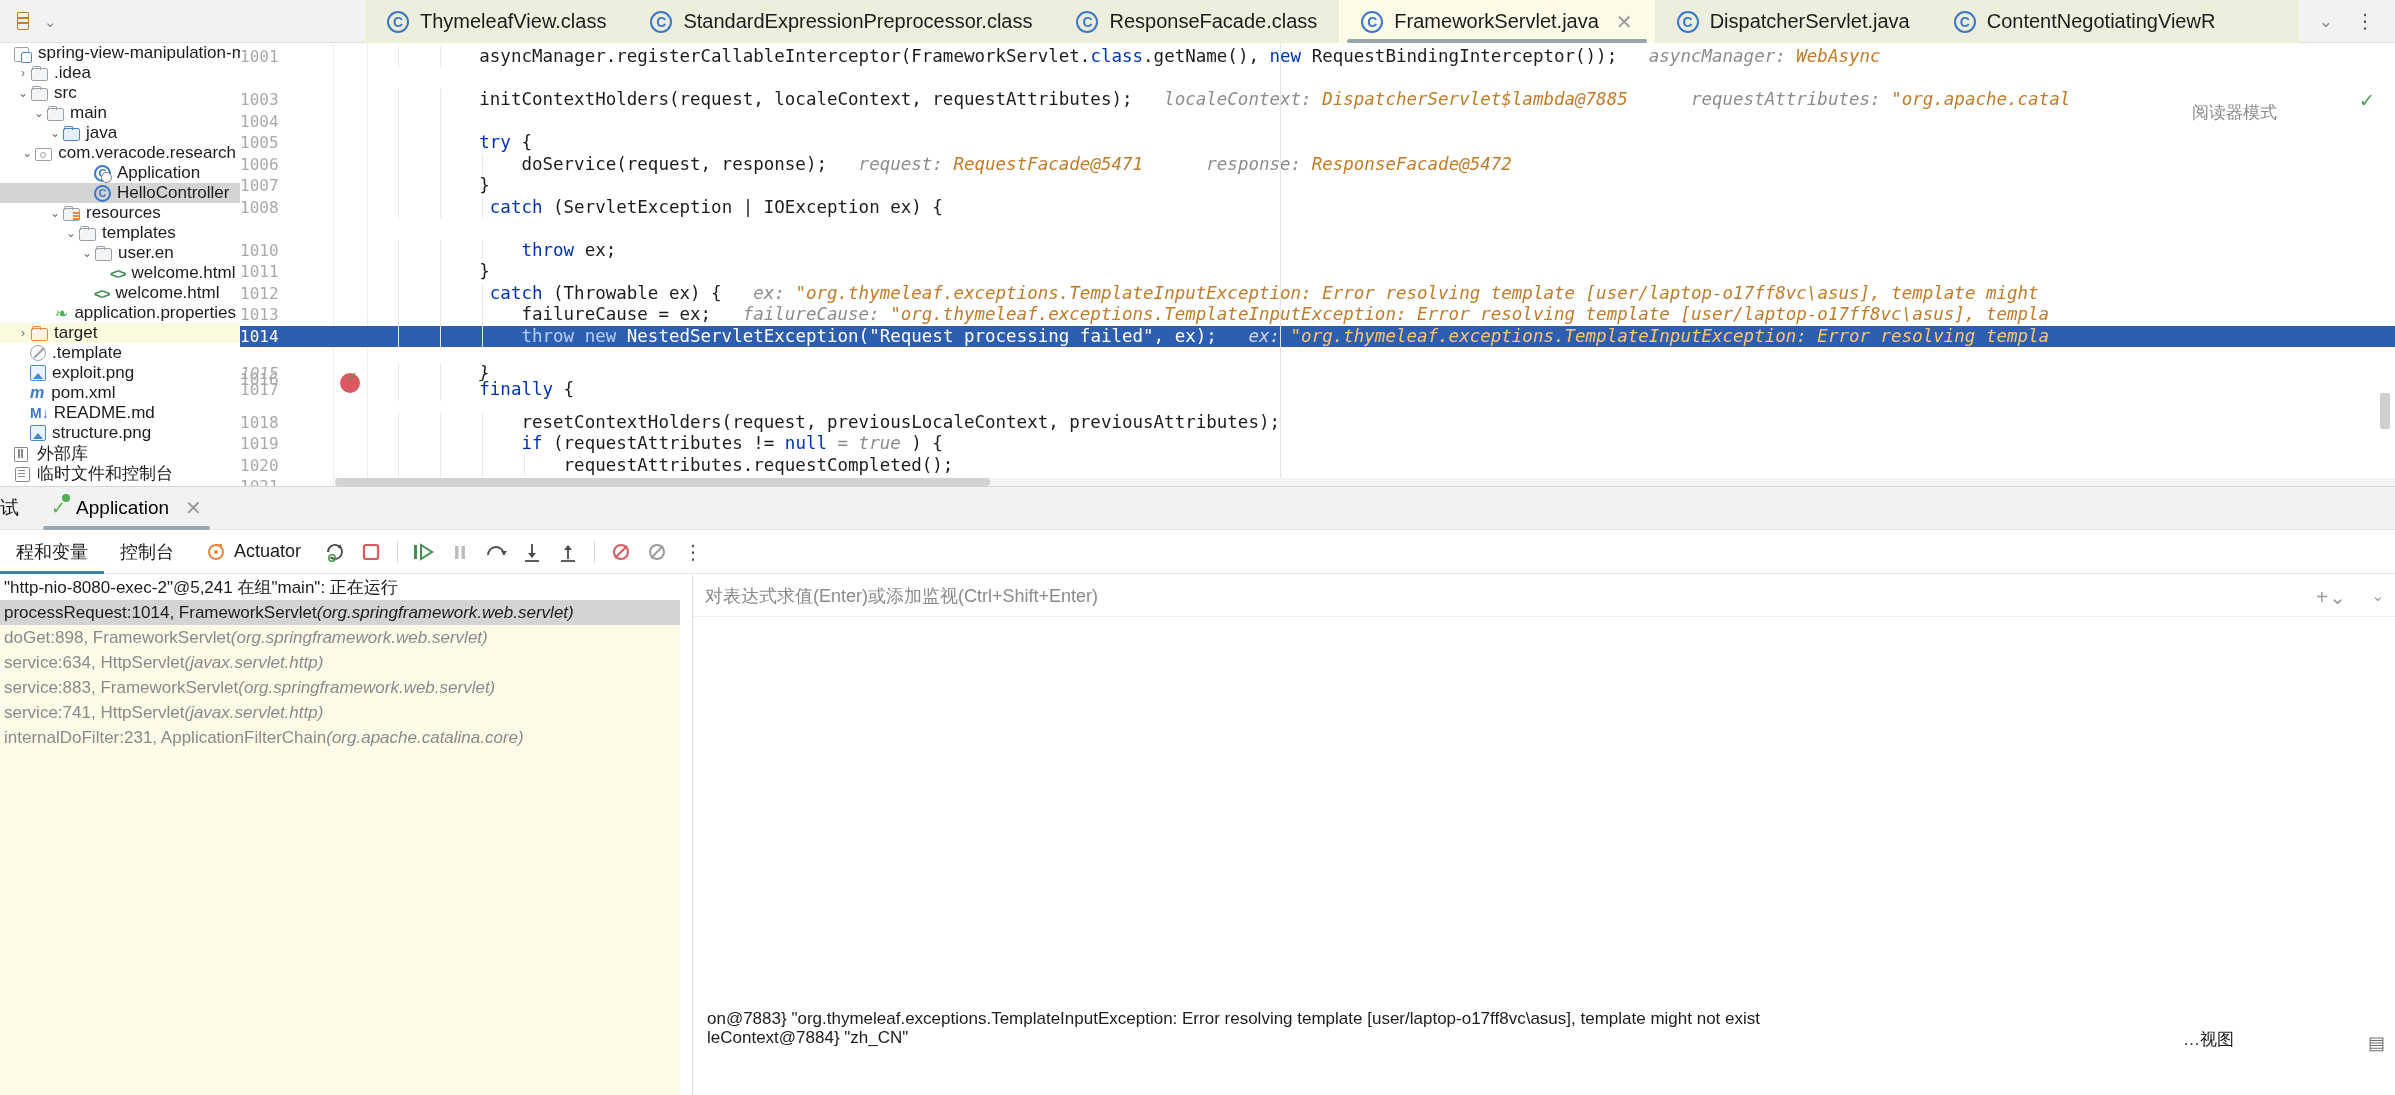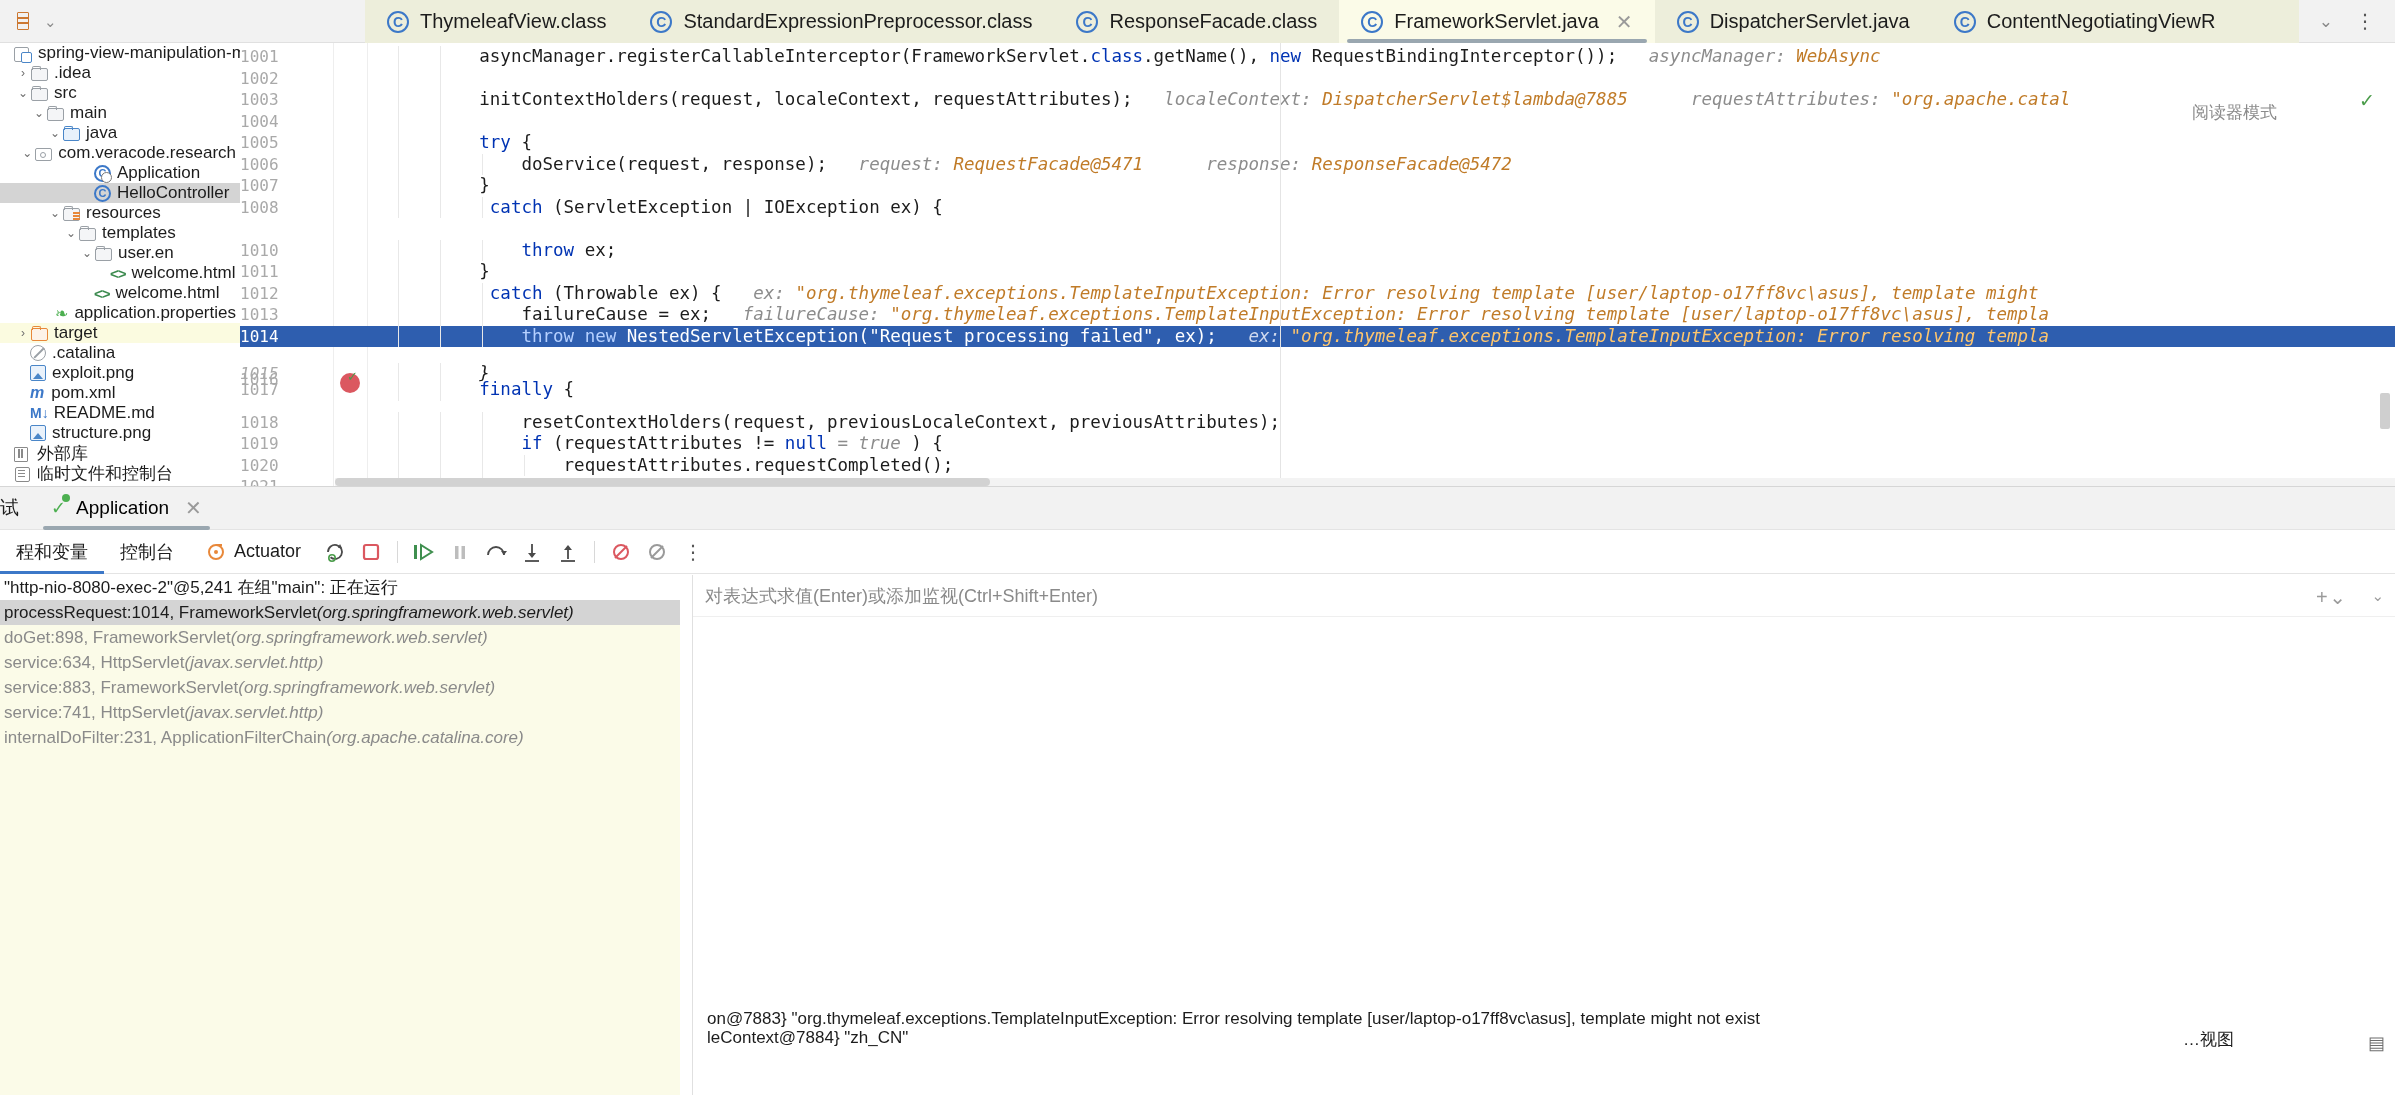--- a/index.html
+++ b/index.html
@@ -382,21 +382,21 @@
       <div class="trow hl">
         <span style="display: inline-block; width: 16px;"></span>
         <span class="arrow">›</span>
         <span class="ico folder orange"></span>
         <span>target</span>
       </div>
       <div class="trow">
         <span style="display: inline-block; width: 16px;"></span>
         <span class="arrow none">·</span>
         <span class="gitico"></span>
-        <span>.catalina</span>
+        <span>.template</span>
       </div>
       <div class="trow">
         <span style="display: inline-block; width: 16px;"></span>
         <span class="arrow none">·</span>
         <span class="pngico"></span>
         <span>exploit.png</span>
       </div>
       <div class="trow">
         <span style="display: inline-block; width: 16px;"></span>
         <span class="arrow none">·</span>
@@ -428,21 +428,20 @@
         <span>临时文件和控制台</span>
       </div>
     </div>
 
   <div class="editor">
     <div class="gutter-bg"></div>
     <div class="gut-sep"></div>
     <div class="gut-sep2"></div>
     <div class="code-area" id="code-area">
         <div class="ln" style="top: 3px;"><span class="lnum">1001</span><span class="ind" style="left: 158px;"></span><span class="ind" style="left: 200px;"></span><span class="ltext"><span>        asyncManager.registerCallableInterceptor(FrameworkServlet.</span><span class="kw">class</span><span>.getName(), </span><span class="kw">new</span><span> RequestBindingInterceptor());</span><span class="hint">   asyncManager:</span><span class="hintv"> WebAsync</span></span></div>
-        <div class="ln" style="top: 24.5px;"><span class="lnum">1002</span><span class="ind" style="left: 158px;"></span><span class="ind" style="left: 200px;"></span><span class="ltext"></span></div>
         <div class="ln" style="top: 46px;"><span class="lnum">1003</span><span class="ind" style="left: 158px;"></span><span class="ind" style="left: 200px;"></span><span class="ltext"><span>        initContextHolders(request, localeContext, requestAttributes);</span><span class="hint">   localeContext:</span><span class="hintv"> DispatcherServlet$lambda@7885</span><span class="hint">      requestAttributes:</span><span class="hints"> "org.apache.catal</span></span></div>
         <div class="ln" style="top: 67.5px;"><span class="lnum">1004</span><span class="ind" style="left: 158px;"></span><span class="ind" style="left: 200px;"></span><span class="ltext"></span></div>
         <div class="ln" style="top: 89px;"><span class="lnum">1005</span><span class="ind" style="left: 158px;"></span><span class="ind" style="left: 200px;"></span><span class="ltext"><span>        </span><span class="kw">try</span><span> {</span></span></div>
         <div class="ln" style="top: 110.5px;"><span class="lnum">1006</span><span class="ind" style="left: 158px;"></span><span class="ind" style="left: 200px;"></span><span class="ind" style="left: 242px;"></span><span class="ltext"><span>            doService(request, response);</span><span class="hint">   request:</span><span class="hintv"> RequestFacade@5471</span><span class="hint">      response:</span><span class="hintv"> ResponseFacade@5472</span></span></div>
         <div class="ln" style="top: 132px;"><span class="lnum">1007</span><span class="ind" style="left: 158px;"></span><span class="ind" style="left: 200px;"></span><span class="ltext"><span>        }</span></span></div>
         <div class="ln" style="top: 153.5px;"><span class="lnum">1008</span><span class="ind" style="left: 158px;"></span><span class="ind" style="left: 200px;"></span><span class="ind" style="left: 242px;"></span><span class="ltext"><span>         </span><span class="kw">catch</span><span> (ServletException | IOException ex) {</span></span></div>
         <div class="ln" style="top: 196.5px;"><span class="lnum">1010</span><span class="ind" style="left: 158px;"></span><span class="ind" style="left: 200px;"></span><span class="ind" style="left: 242px;"></span><span class="ltext"><span>            </span><span class="kw">throw</span><span> ex;</span></span></div>
         <div class="ln" style="top: 218px;"><span class="lnum">1011</span><span class="ind" style="left: 158px;"></span><span class="ind" style="left: 200px;"></span><span class="ltext"><span>        }</span></span></div>
         <div class="ln" style="top: 239.5px;"><span class="lnum">1012</span><span class="ind" style="left: 158px;"></span><span class="ind" style="left: 200px;"></span><span class="ind" style="left: 242px;"></span><span class="ltext"><span>         </span><span class="kw">catch</span><span> (Throwable ex) {</span><span class="hint">   ex:</span><span class="hints"> "org.thymeleaf.exceptions.TemplateInputException: Error resolving template [user/laptop-o17ff8vc\asus], template might</span></span></div>
         <div class="ln" style="top: 261px;"><span class="lnum">1013</span><span class="ind" style="left: 158px;"></span><span class="ind" style="left: 200px;"></span><span class="ind" style="left: 242px;"></span><span class="ltext"><span>            failureCause = ex;</span><span class="hint">   failureCause:</span><span class="hints"> "org.thymeleaf.exceptions.TemplateInputException: Error resolving template [user/laptop-o17ff8vc\asus], templa</span></span></div>

